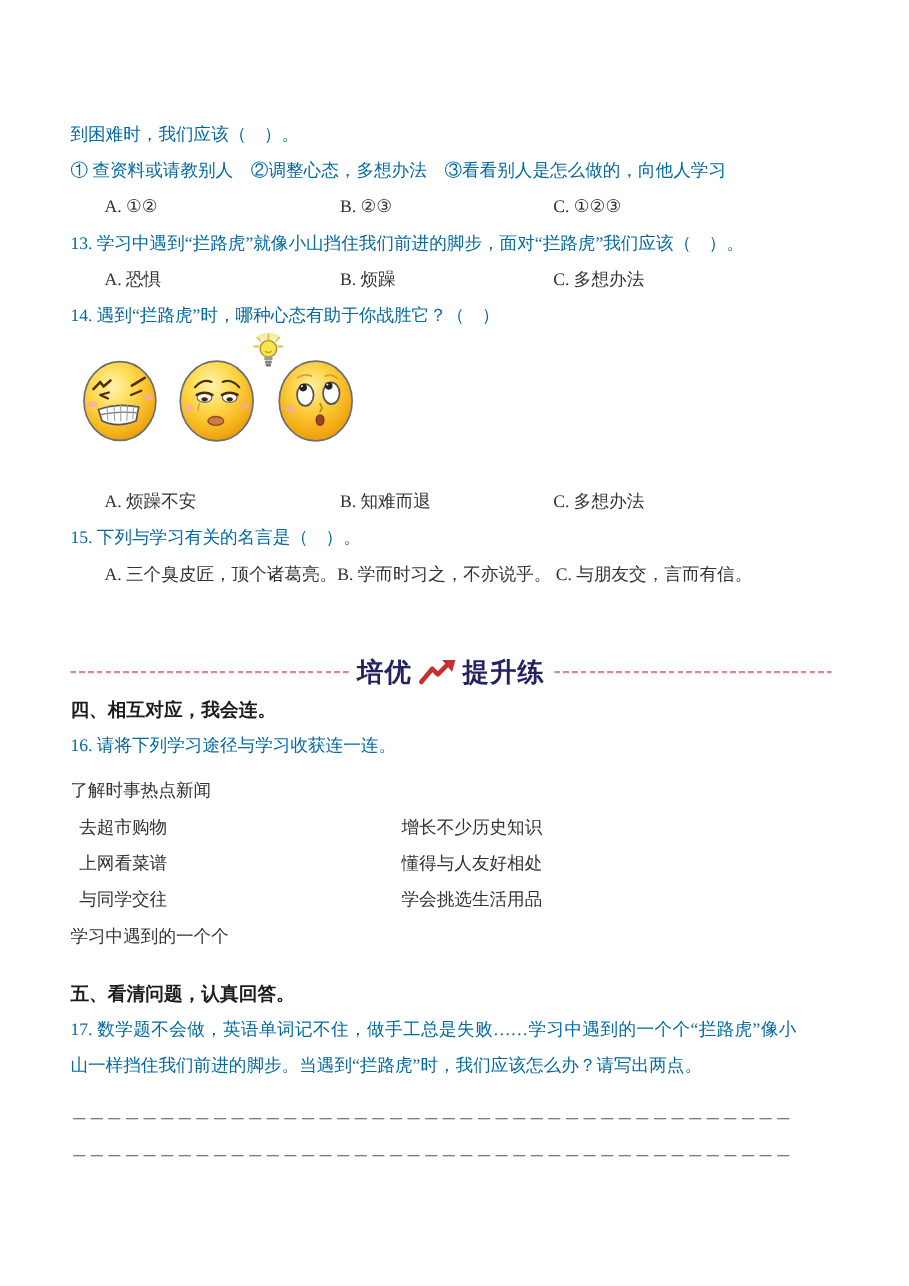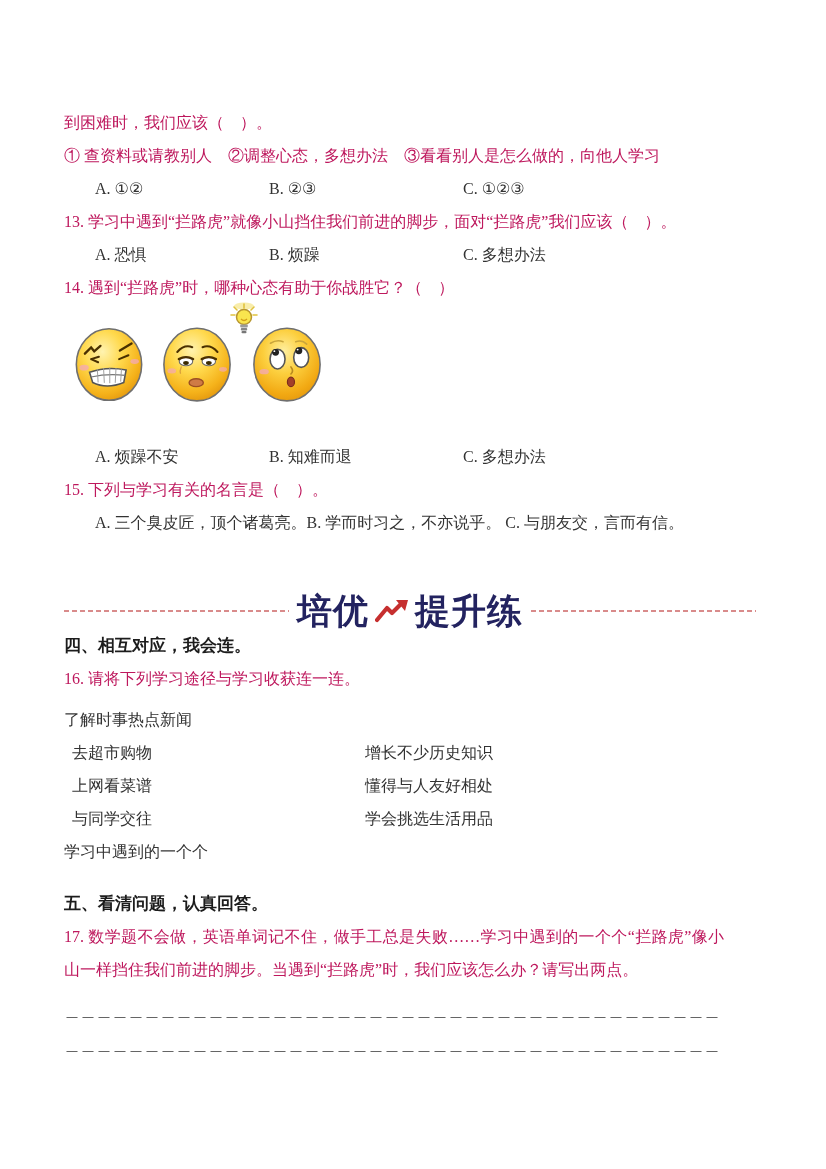--- a/index.html
+++ b/index.html
@@ -8,45 +8,45 @@
     width:826px; height:1169px;
     background:#ffffff;
     box-sizing:border-box;
     padding:106px 70px 0 64px;
     color:#333333;
     font-family:"Liberation Serif","DejaVu Serif",serif;
     font-size:16px;
     overflow:hidden;
   }
   p { margin:0; }
-  .line { line-height:33px; font-size:16px; color:#be185d; }
+  .line { line-height:33px; font-size:16px; color:#0369a1; }
   .justified { text-align:justify; }
   .opts { line-height:33px; margin-left:31px; white-space:nowrap; }
   .opt-a { display:inline-block; width:170px; }
-  .opt-b { display:inline-block; width:190px; }
+  .opt-b { display:inline-block; width:190px;margin-left:40px; }
   .opt-c { display:inline-block; }
 
   
   .emoji-row {
     position:relative;
     margin:4px 0 18px 10px;
     height:100px;
     display:flex; gap:17px; align-items:flex-start;
     padding-top:14px;
   }
   .emoji-row svg.face { display:block; }
   .bulb { position:absolute; left:156px; top:-6px; }
 
   
   .divider { display:flex; align-items:center; gap:8px; margin-top:54px; height:36px; }
   .divider .dash { flex:1; height:2px;
     background:repeating-linear-gradient(90deg,#d98b8b 0 5px, rgba(0,0,0,0) 5px 8px); }
   .divider-title { display:flex; align-items:center; gap:4px;
     font-family:"Liberation Sans","DejaVu Sans",sans-serif;
-    font-weight:900; font-size:35px; letter-spacing:1px; color:#232360; }
+    font-weight:900; font-size:24px; letter-spacing:1px; color:#232360; }
   .divider-title svg { margin:0 2px; }
 
   .sec-heading {
     line-height:33px; font-size:17px; font-weight:bold; color:#1c1c1c;
     font-family:"Liberation Sans","DejaVu Sans",sans-serif;
   }
   .sec-heading.tight { margin-top:19px; }
 
   
   .match { margin-top:8px; }

